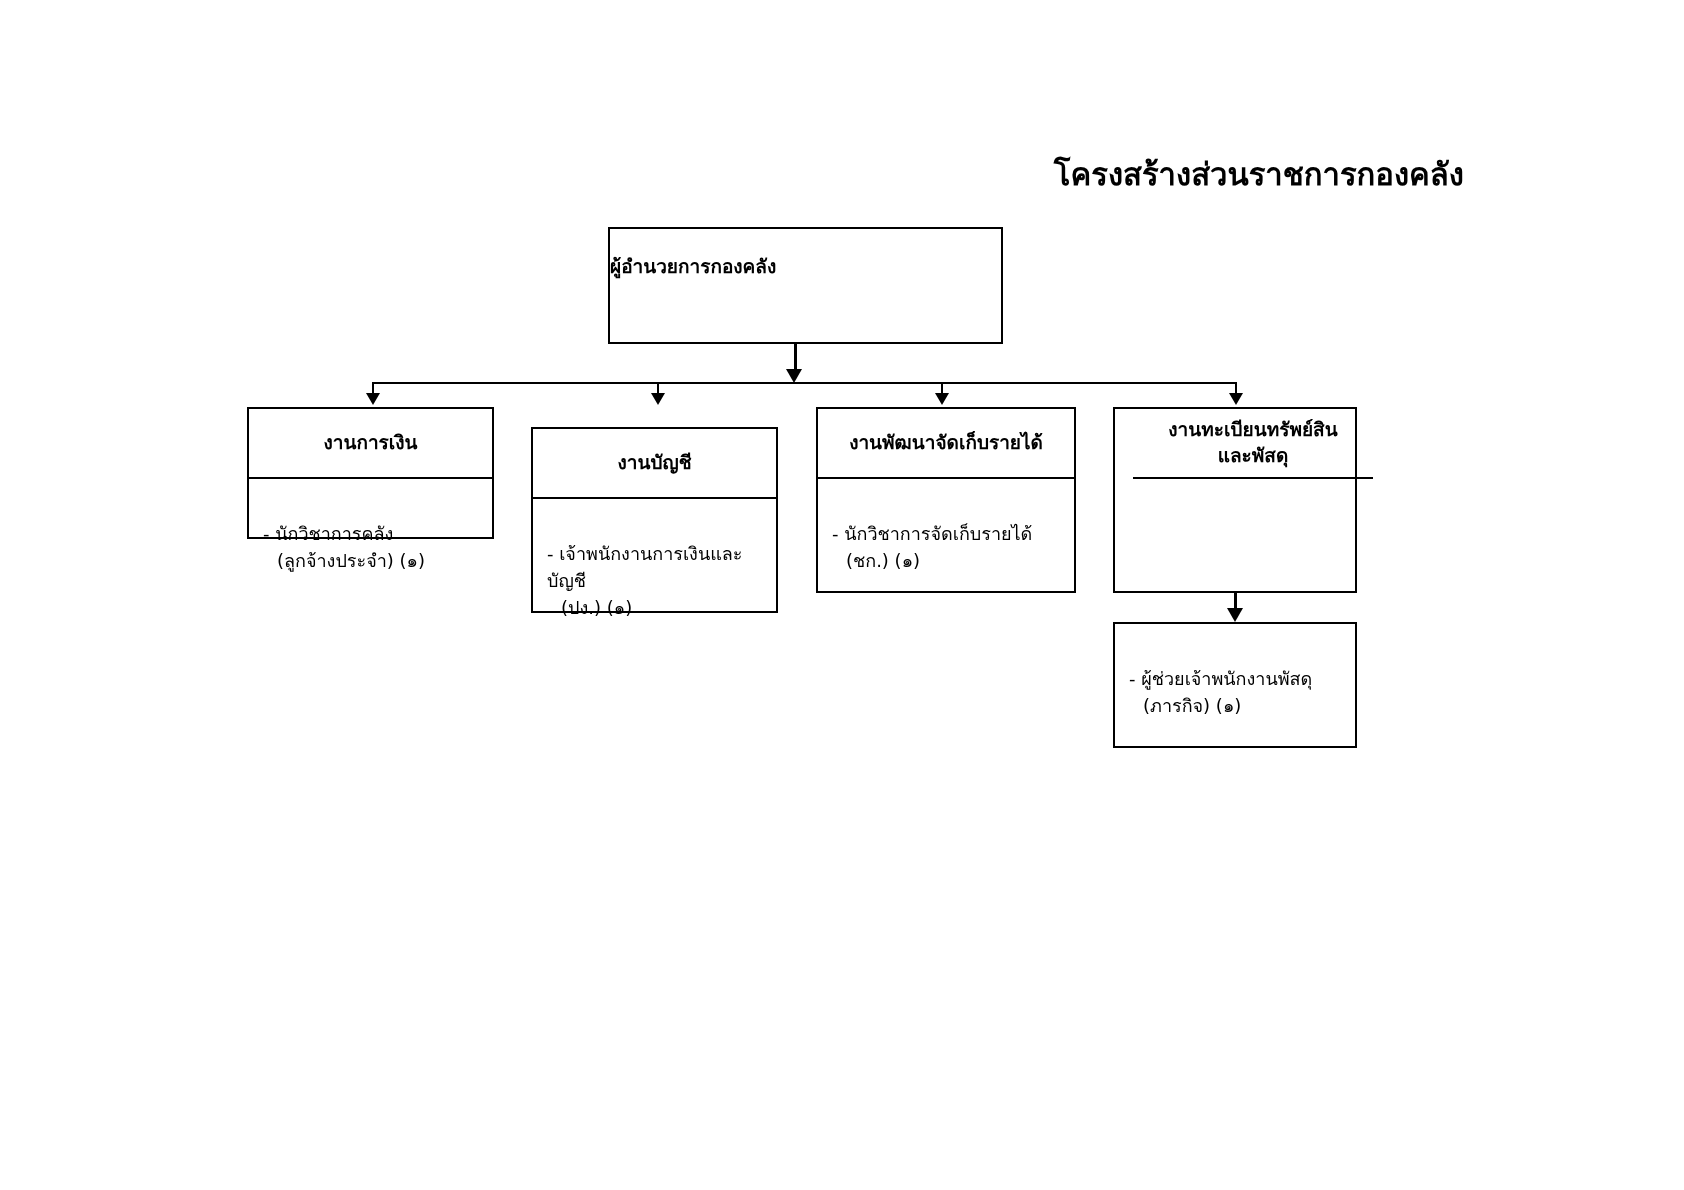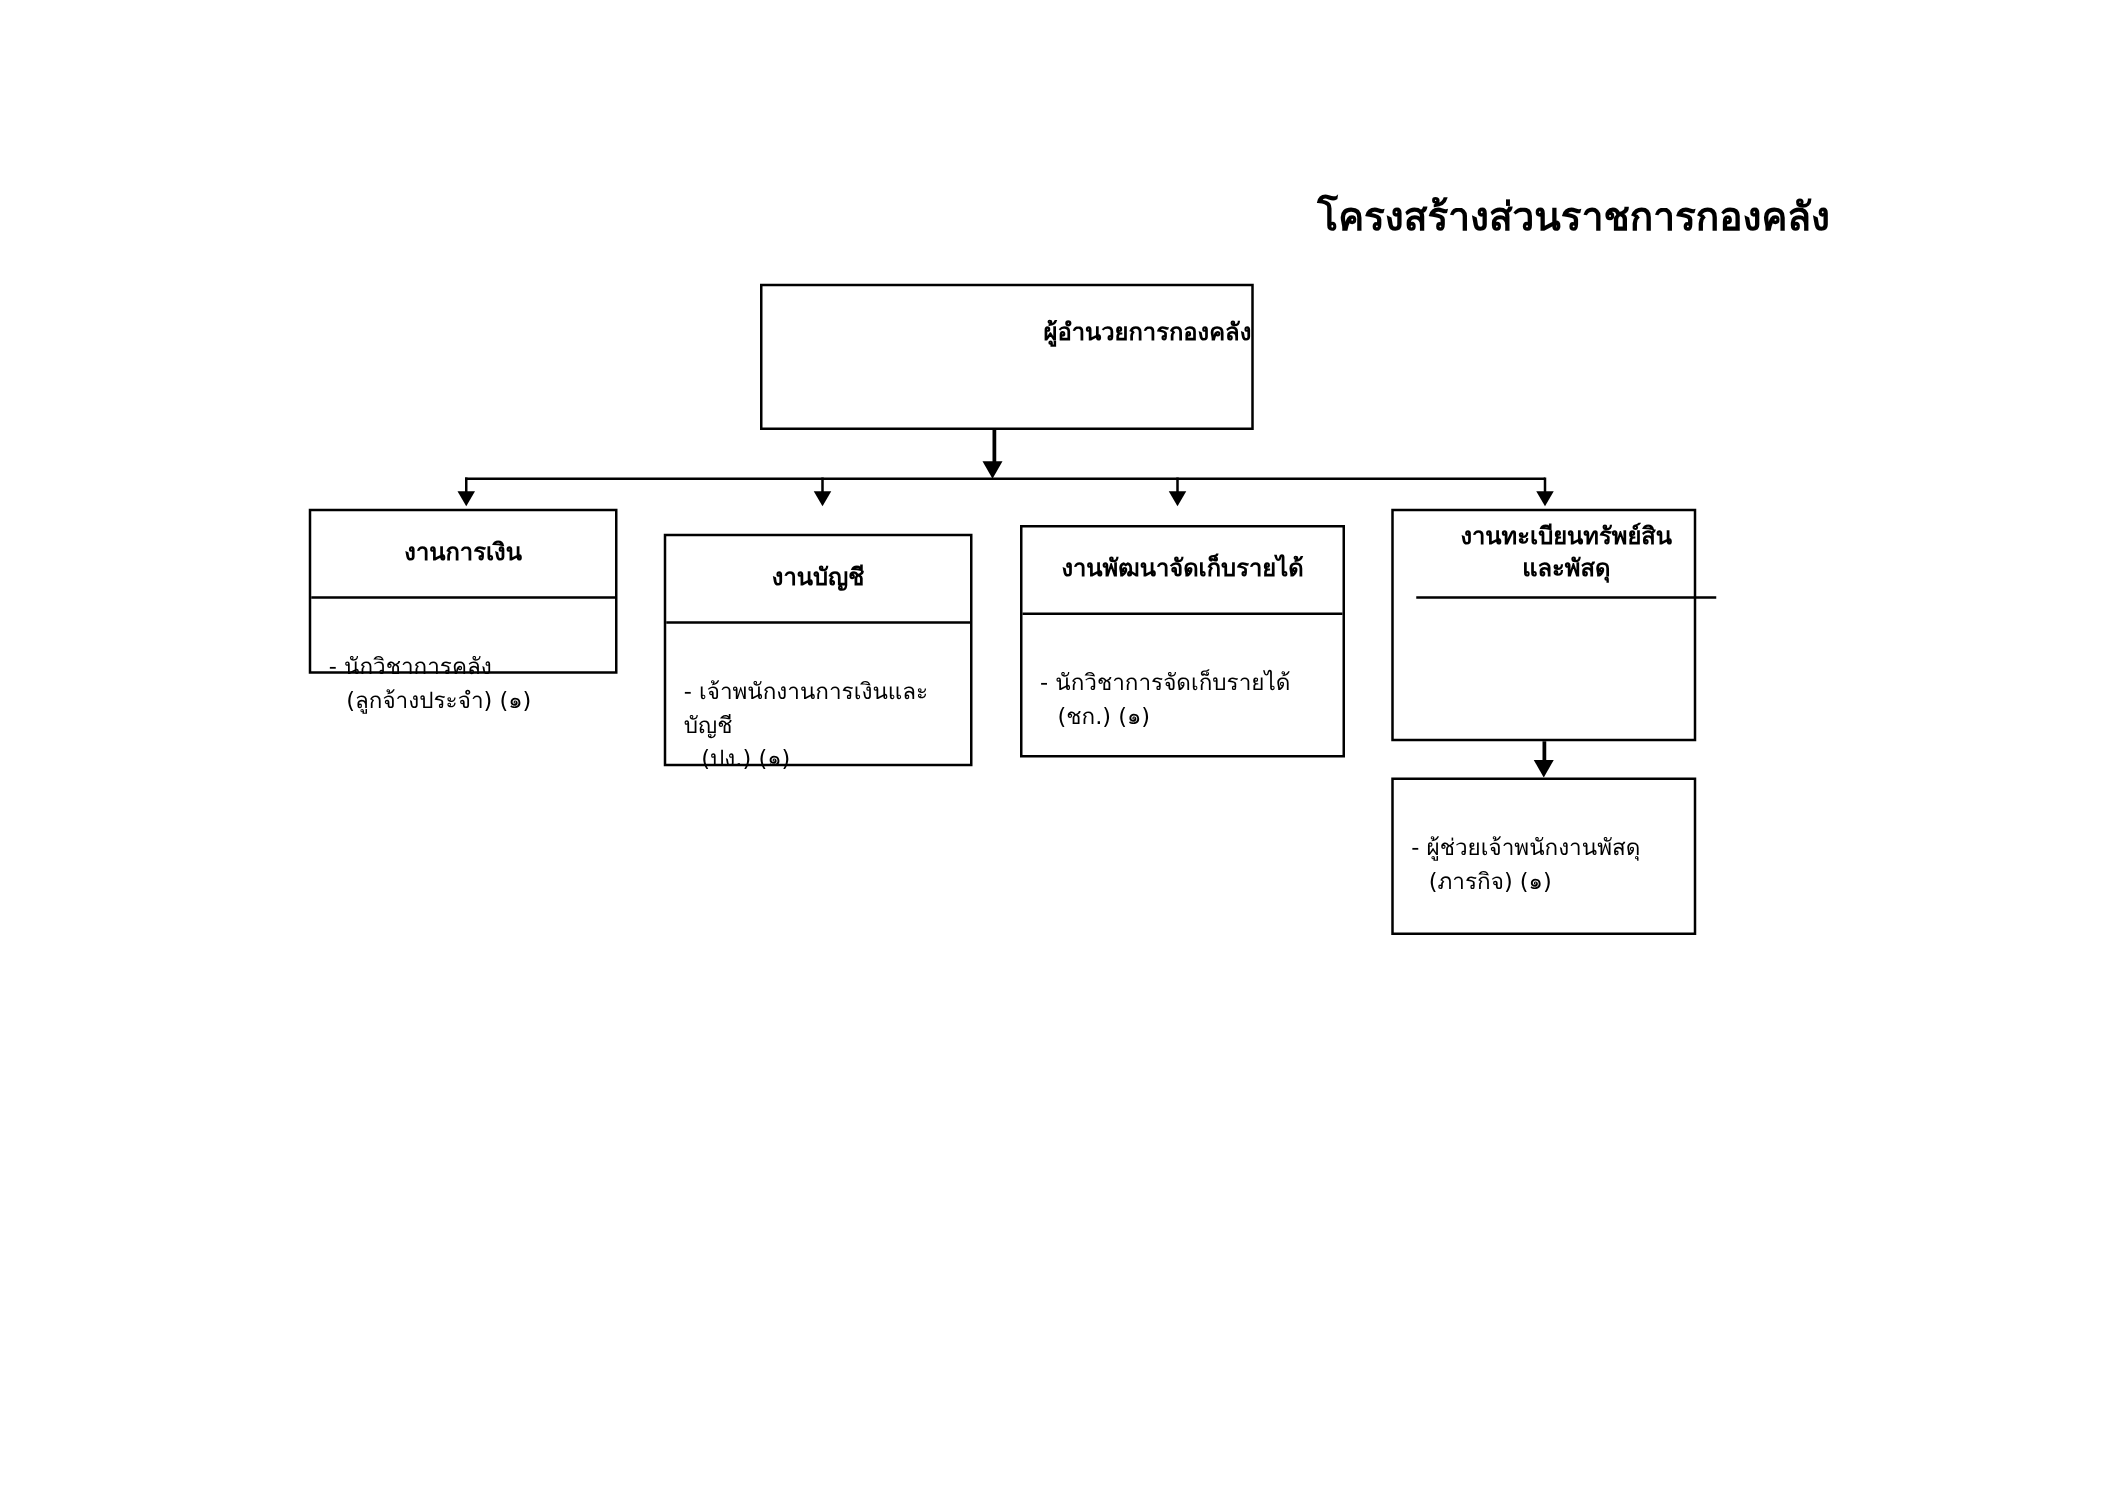--- a/index.html
+++ b/index.html
@@ -70,29 +70,29 @@
     left: 608px;
     top: 227px;
     width: 395px;
     height: 117px;
   }
   #node-root .root-text {
     position: absolute;
     left: 0;
     top: 22px;
     width: 100%;
-    text-align: right;
+    text-align: left;
     font-size: 19px;
     font-weight: bold;
     line-height: 1.6;
   }
   
   #node-finance   { left: 247px;  top: 407px; width: 247px; height: 132px; }
   #node-account   { left: 531px;  top: 407px; width: 247px; height: 186px; margin-top: 20px; }
-  #node-revenue   { left: 816px;  top: 420px; width: 260px; height: 186px; }
+  #node-revenue   { left: 816px;  top: 407px; width: 260px; height: 186px; }
   #node-assets    { left: 1113px; top: 407px; width: 244px; height: 186px; }
   #node-finance .node-head,
   #node-account .node-head,
   #node-revenue .node-head { height: 70px; }
   #node-assets  .node-head { height: 70px; margin-left: 18px; }
   
   #node-assistant {
     left: 1113px;
     top: 622px;
     width: 244px;

